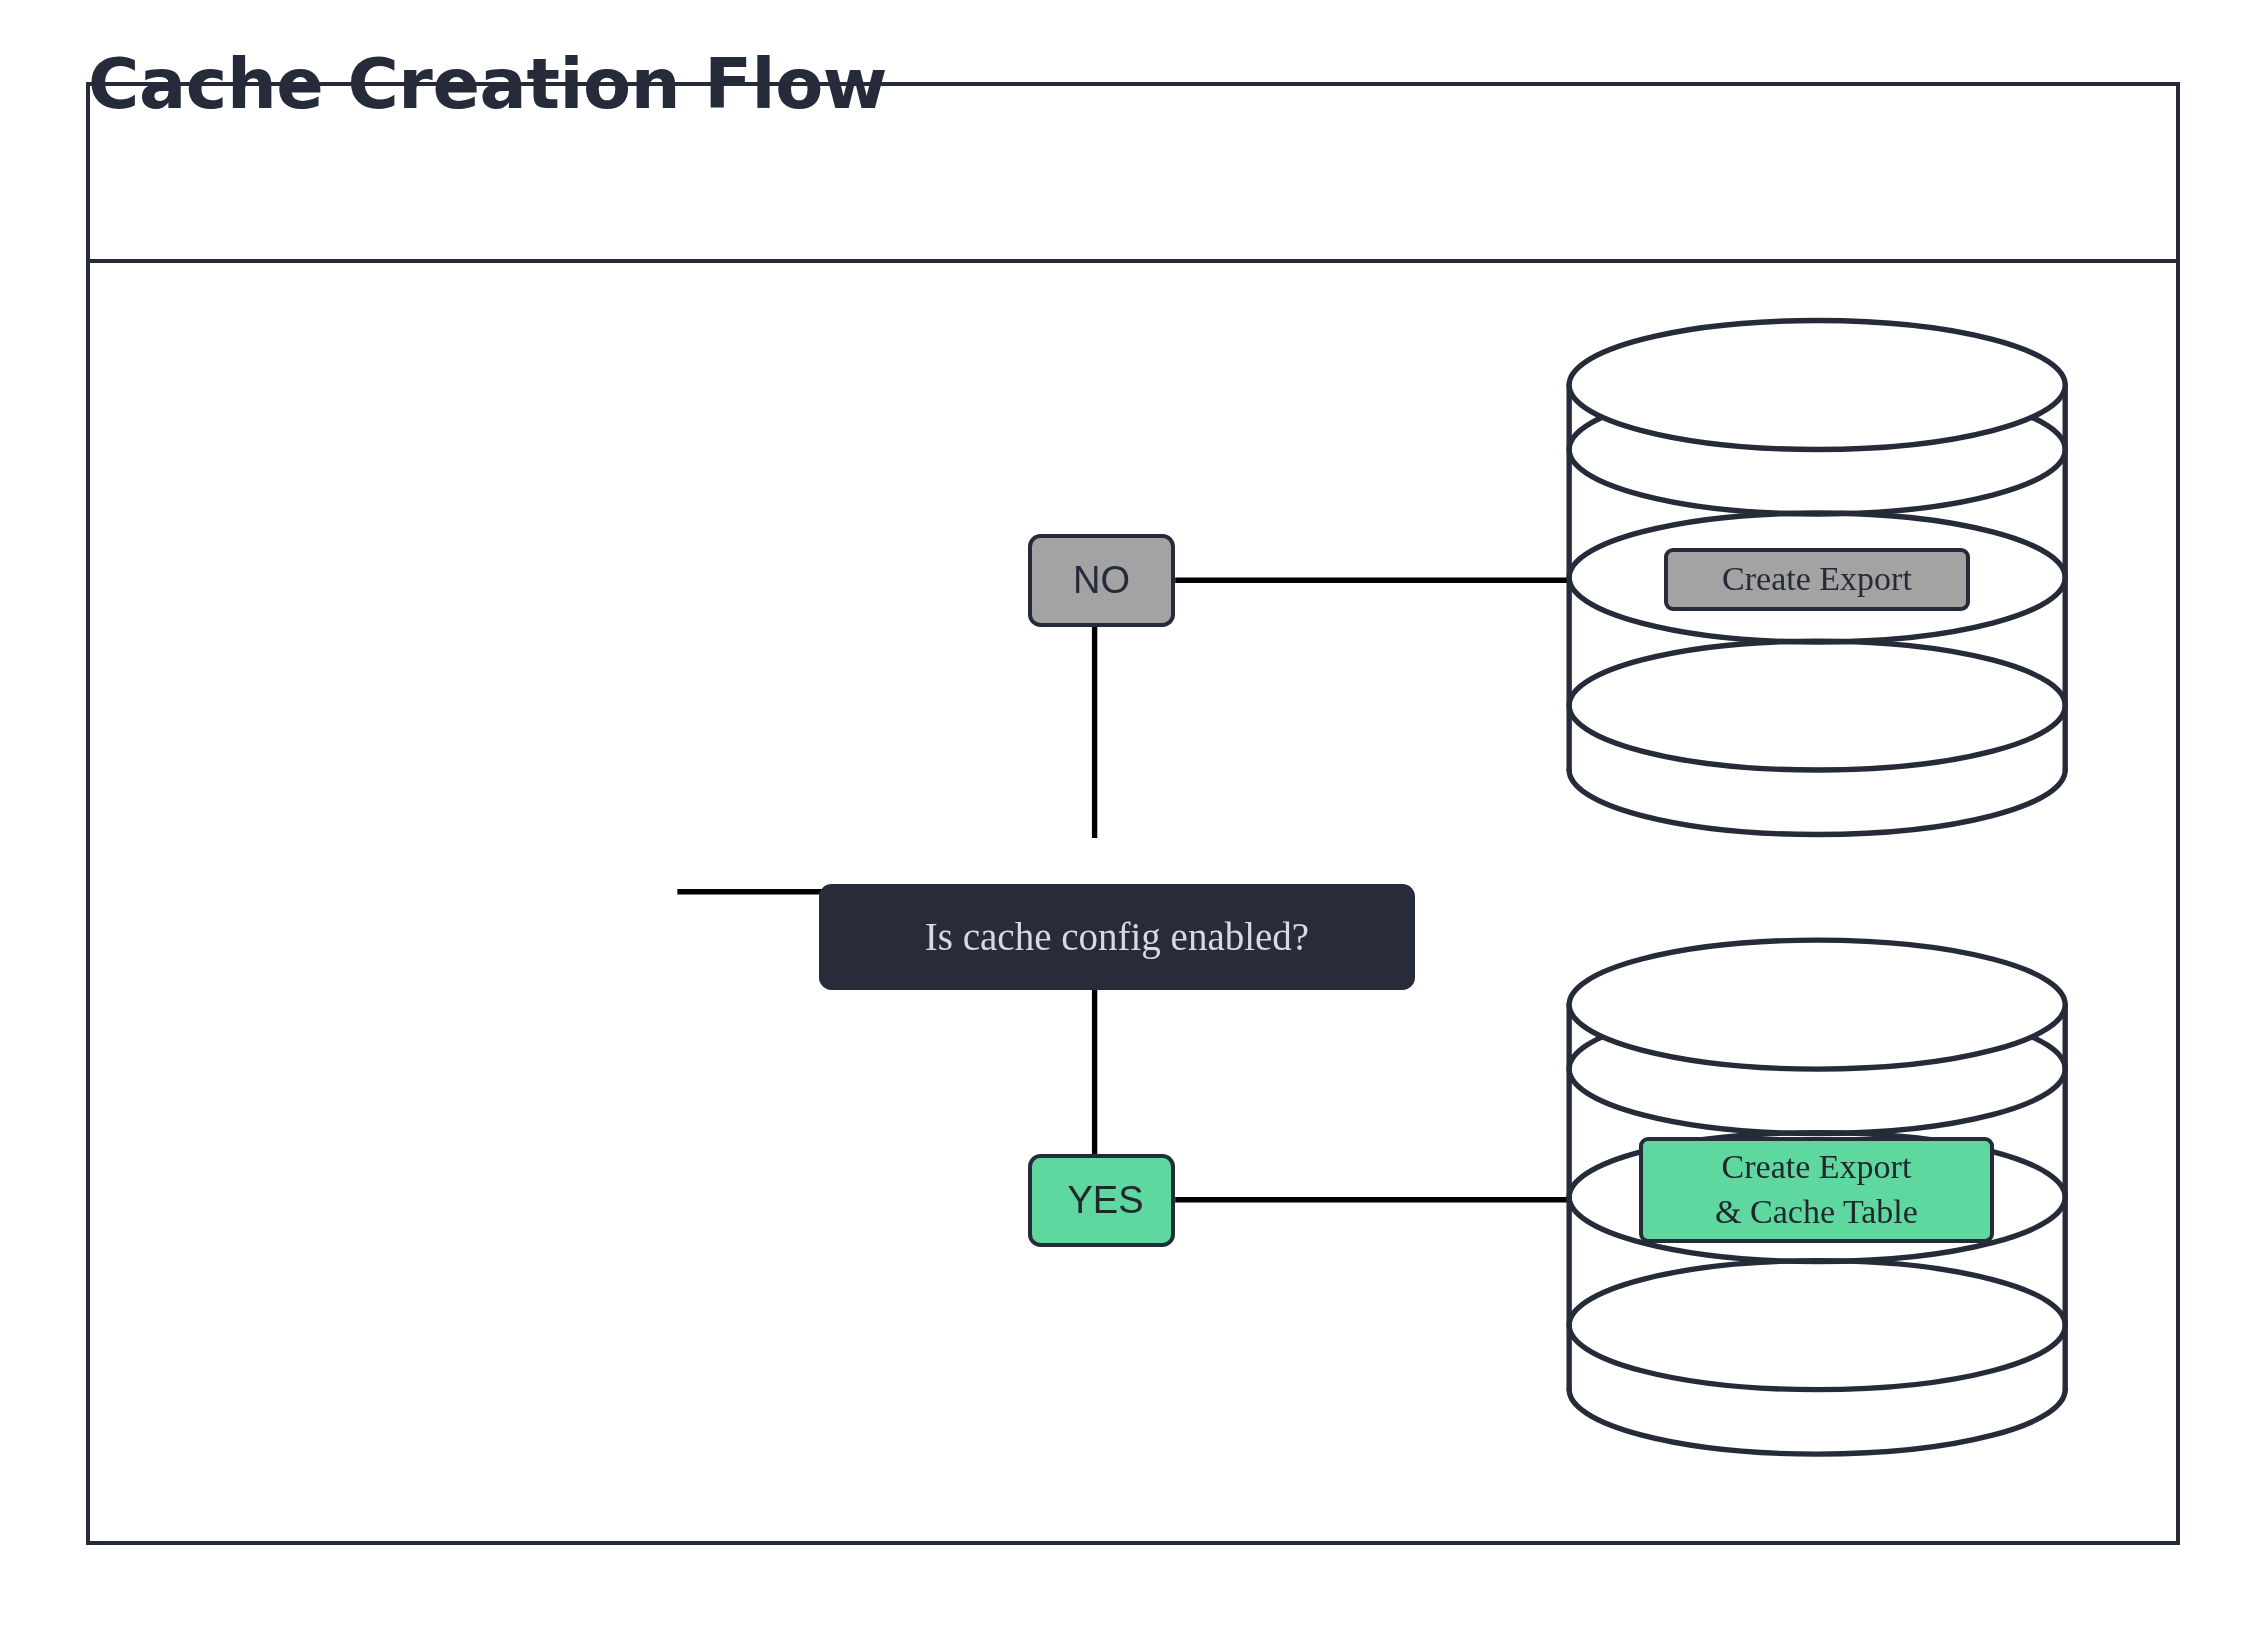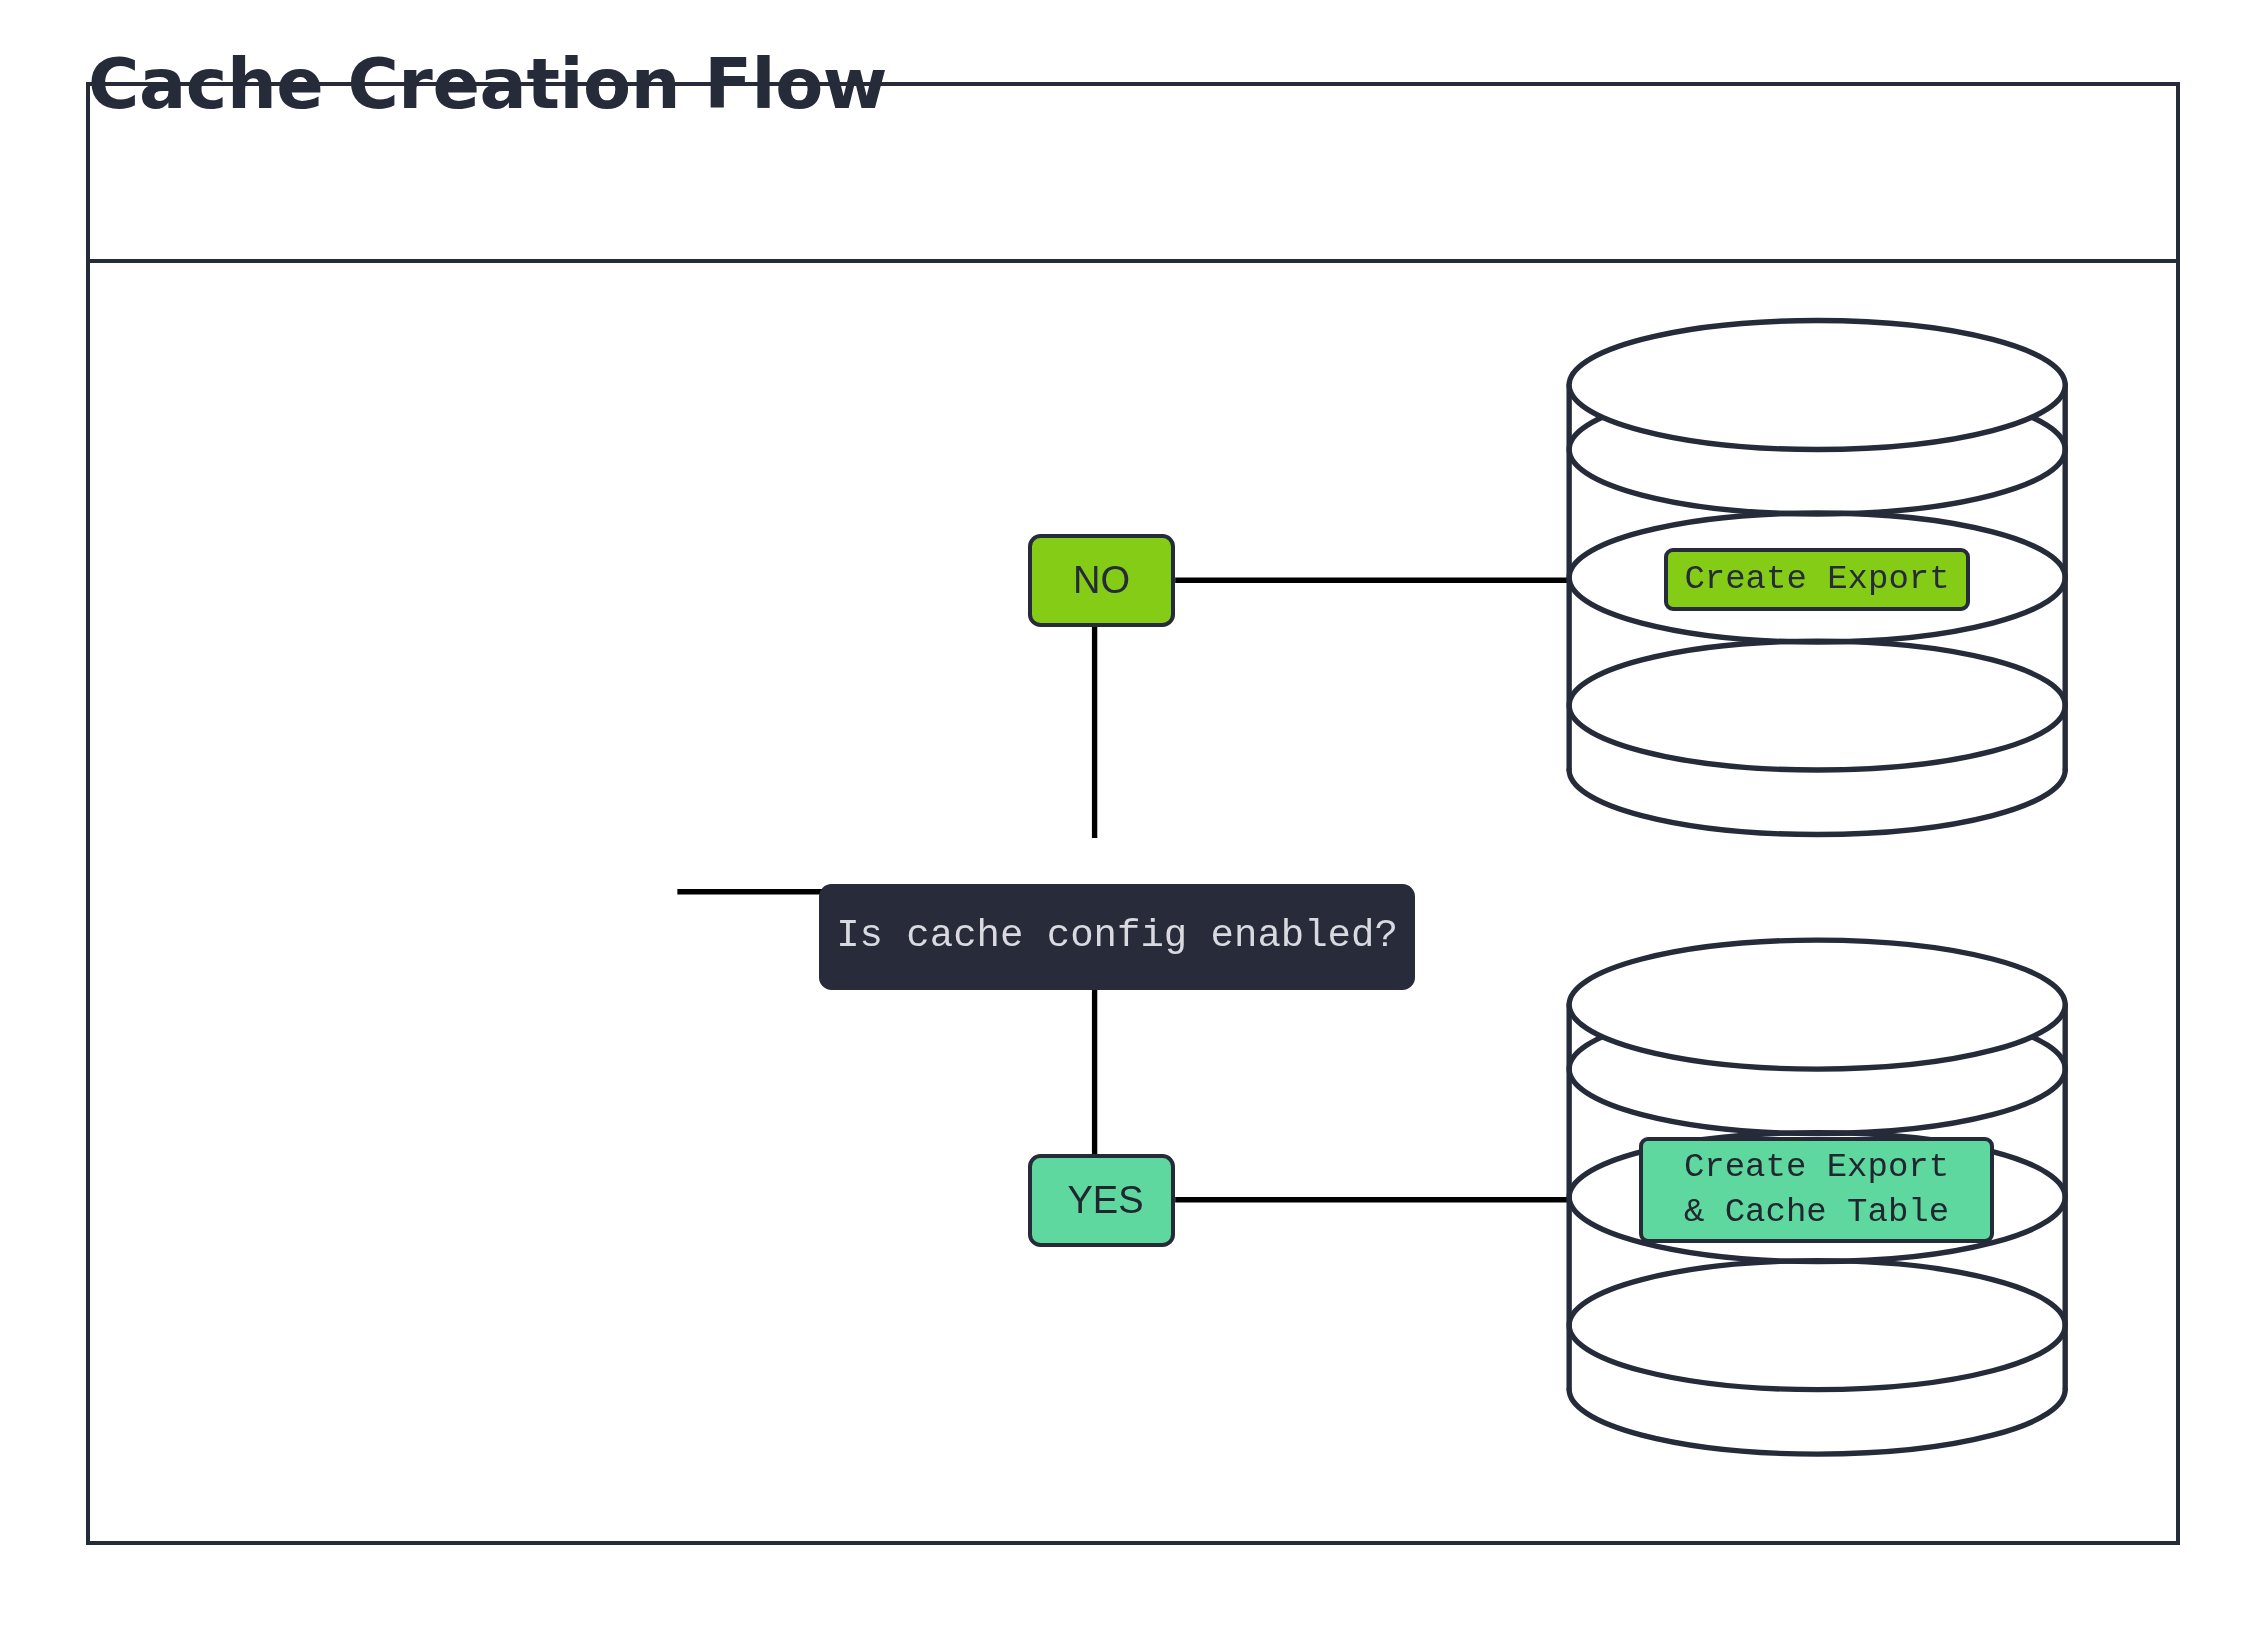--- a/index.html
+++ b/index.html
@@ -65,35 +65,35 @@
   
   .node {
     position: absolute;
     box-sizing: border-box;
     display: flex;
     align-items: center;
     justify-content: center;
     text-align: center;
     border: 4.5px solid #262B3A;
     border-radius: 12.5px;
-    font-family: Liberation Mono, monospace;
+    font-family: Liberation Serif, serif;
     line-height: 1.32;
     white-space: pre-line;
   }
 
   .node-green {
     background: #5FD8A0;
     color: #21262F;
   }
   .node-dark {
     background: #282C3A;
     color: #D8DAE0;
   }
   .node-white {
-    background: #84cc16;
+    background: #a3a3a3;
     color: #262B3A;
     text-align: right;
   }
 
   
   #node-run-saved-query {
     left: 285px;
     top: 845px;
     width: 392px;
     height: 93px;

